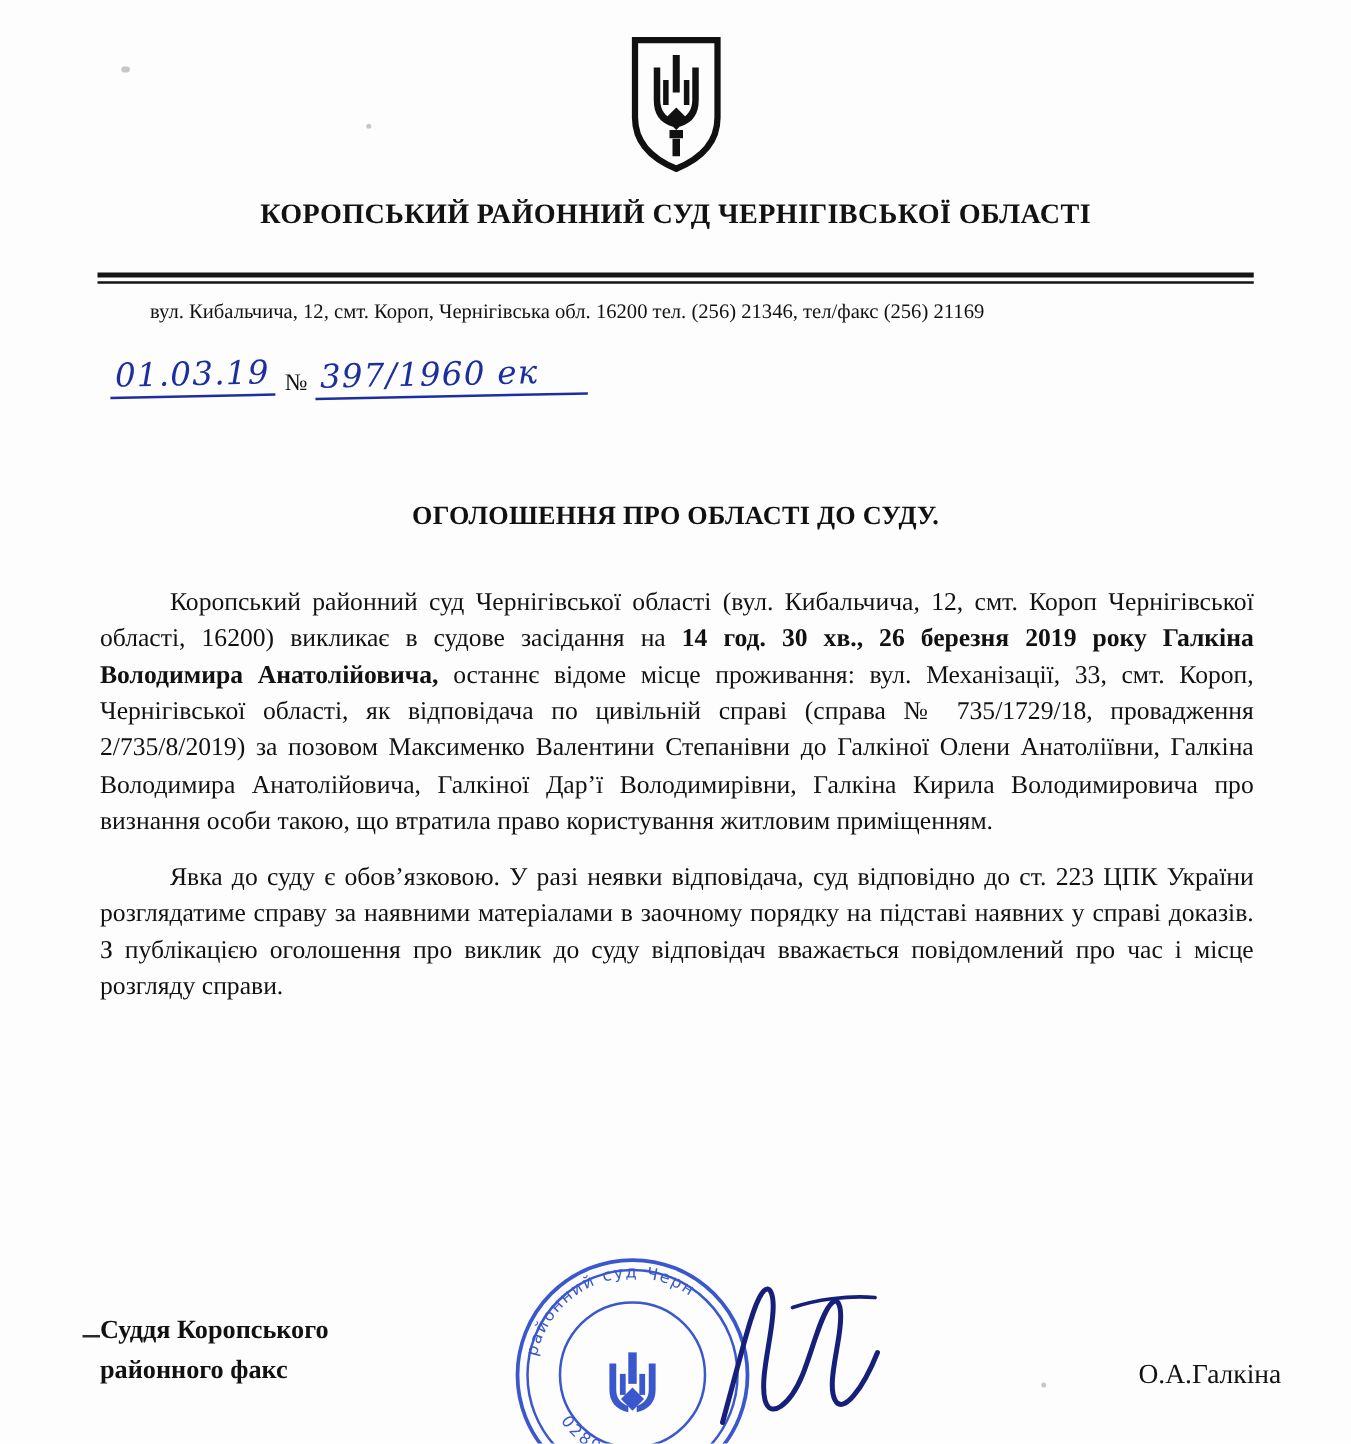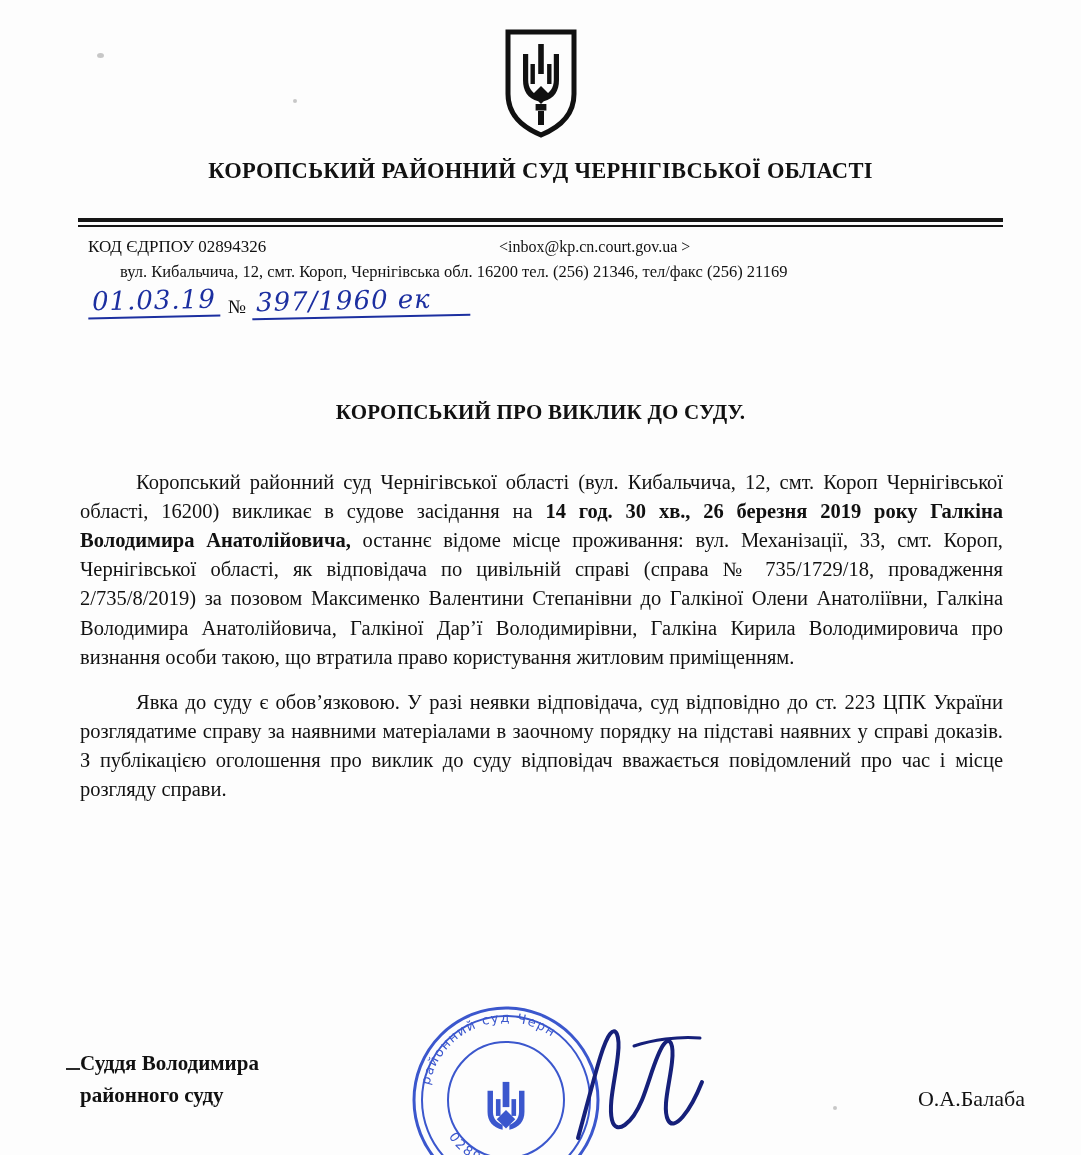--- a/index.html
+++ b/index.html
@@ -228,46 +228,42 @@
   </div>
 
   <div class="court-name">КОРОПСЬКИЙ РАЙОННИЙ СУД ЧЕРНІГІВСЬКОЇ ОБЛАСТІ</div>
 
   <div class="rule">
     <div class="thick"></div>
     <div class="thin"></div>
   </div>
 
   <div class="letterhead">
-    <div class="lh-row1">
-      <span class="lh-code">КОД ЄДРПОУ 02894326</span>
-      <span class="lh-email">&lt;inbox@kp.cn.court.gov.ua &gt;</span>
-    </div>
     <div class="lh-row2">вул. Кибальчича, 12, смт. Короп, Чернігівська обл. 16200   тел. (256) 21346,  тел/факс (256)  21169</div>
   </div>
 
   <div class="reg-line">
     <span class="hand reg-date">01.03.19</span>
     <span class="reg-no-label">№</span>
     <span class="hand reg-number">397/1960 ек</span>
   </div>
 
-  <div class="doc-title">КОРОПСЬКИЙ ПРО ВИКЛИК ДО СУДУ.</div>
+  <div class="doc-title">ОГОЛОШЕННЯ ПРО ОБЛАСТІ ДО СУДУ.</div>
 
   <div class="body-text">
     <p><span>Коропський районний суд Чернігівської області (вул. Кибальчича, 12, смт. Короп Чернігівської області, 16200) викликає в судове засідання на </span><b>14 год. 30 хв., 26 березня 2019 року Галкіна Володимира Анатолійовича,</b><span> останнє відоме місце проживання: вул. Механізації, 33, смт. Короп, Чернігівської області, як відповідача по цивільній справі (справа № 735/1729/18, провадження 2/735/8/2019) за позовом Максименко Валентини Степанівни до Галкіної Олени Анатоліївни, Галкіна Володимира Анатолійовича, Галкіної Дар’ї Володимирівни, Галкіна Кирила Володимировича про визнання особи такою, що втратила право користування житловим приміщенням.</span></p>
     <p>Явка до суду є обов’язковою. У разі неявки відповідача, суд  відповідно до ст. 223 ЦПК України розглядатиме справу за наявними матеріалами в заочному порядку на підставі наявних у справі доказів. З публікацією оголошення про виклик до суду відповідач вважається повідомлений про час і місце розгляду справи.</p>
   </div>
 
   <div class="sign-dash"></div>
   <div class="sign-left">
-    <div>Суддя Володимира</div>
-    <div>районного суду</div>
-  </div>
-  <div class="sign-right">О.А.Балаба</div>
+    <div>Суддя Коропського</div>
+    <div>районного факс</div>
+  </div>
+  <div class="sign-right">О.А.Галкіна</div>
 
   <div class="stamp">
     <svg width="200" height="200" viewBox="0 0 200 200">
       <defs>
         <path id="arcTop" d="M 22 100 A 78 78 0 0 1 178 100"></path>
         <path id="arcBot" d="M 32 100 A 68 68 0 0 0 168 100"></path>
       </defs>
       <circle cx="100" cy="100" r="92" fill="none" stroke="#2b49c9" stroke-width="3"></circle>
       <circle cx="100" cy="100" r="84" fill="none" stroke="#2b49c9" stroke-width="2"></circle>
       <circle cx="100" cy="100" r="58" fill="none" stroke="#2b49c9" stroke-width="2"></circle>

